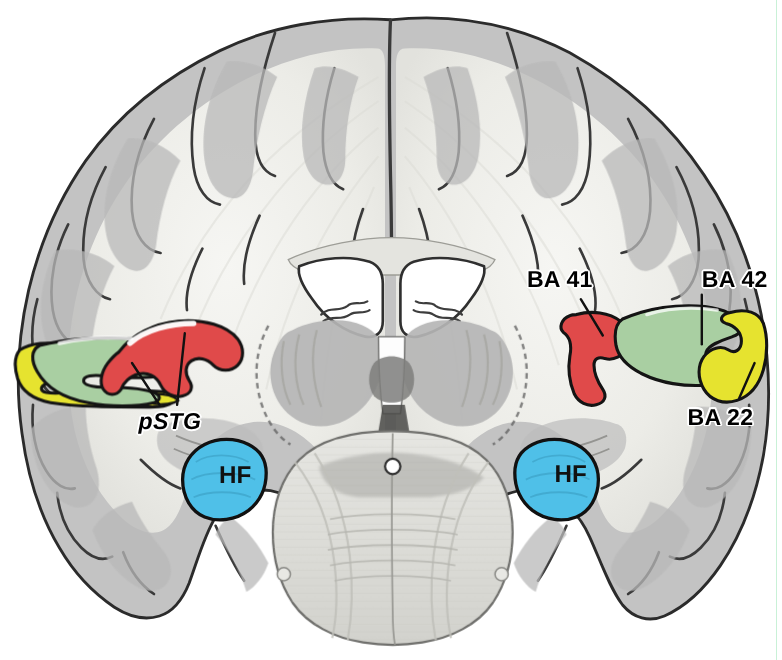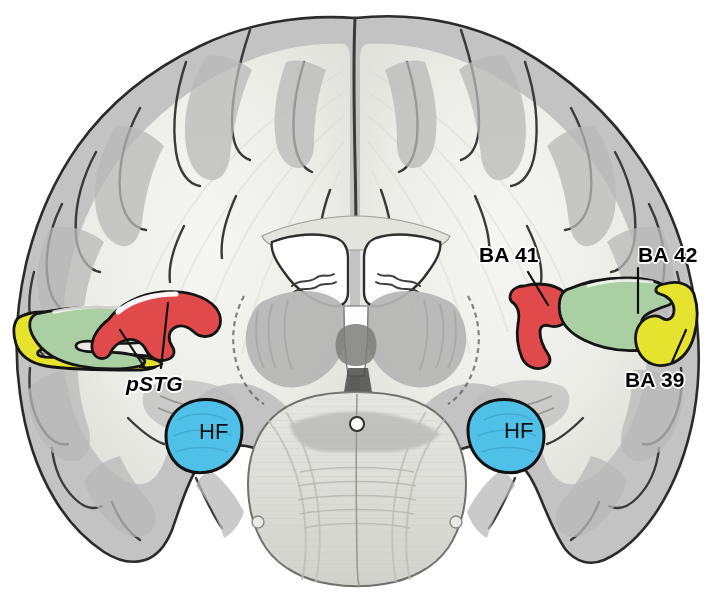--- a/index.html
+++ b/index.html
@@ -37,21 +37,21 @@
     text-shadow:
        1.6px 0 0 #ffffff, -1.6px 0 0 #ffffff,
        0 1.6px 0 #ffffff, 0 -1.6px 0 #ffffff,
        1.2px 1.2px 0 #ffffff, -1.2px 1.2px 0 #ffffff,
        1.2px -1.2px 0 #ffffff, -1.2px -1.2px 0 #ffffff;
     pointer-events: none;
   }
   .hf-label {
     position: absolute;
     font-family: "Liberation Sans", sans-serif;
-    font-weight: normal;
+    font-weight: bold;
     font-size: 22px;
     color: #111111;
     white-space: nowrap;
     pointer-events: none;
   }
 </style>
 </head>
 <body>
 
 <div id="figure-root">
@@ -473,19 +473,19 @@
       <line x1="528" y1="272" x2="548" y2="305"></line>
       <line x1="638" y1="268" x2="638" y2="313"></line>
       <line x1="672" y1="362" x2="686" y2="330"></line>
       <line x1="145" y1="368" x2="120" y2="330"></line>
       <line x1="161" y1="368" x2="168" y2="303"></line>
     </g>
   </svg>
 
   <div class="anno-label" style="left:479px; top:243px;">BA 41</div>
   <div class="anno-label" style="left:607px; top:243px;padding-left:31px;">BA 42</div>
-  <div class="anno-label" style="left:625px; top:368px;">BA 39</div>
+  <div class="anno-label" style="left:625px; top:368px;">BA 22</div>
   <div class="anno-label" style="left:126px; top:372px;font-style:italic;">pSTG</div>
 
   <div class="hf-label" style="left:199px; top:419px;">HF</div>
   <div class="hf-label" style="left:504px; top:418px;">HF</div>
 
 </div>
 
 </body></html>

